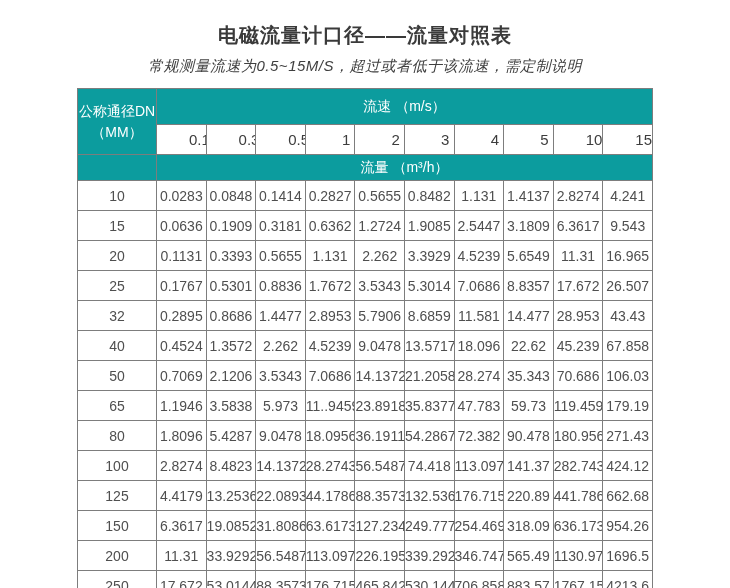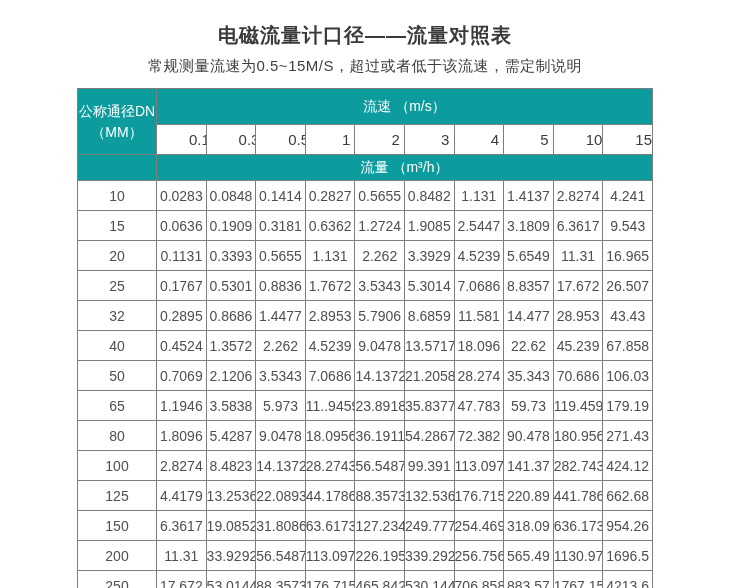--- a/index.html
+++ b/index.html
@@ -13,21 +13,21 @@
   html,body{margin:0;padding:0;}
   body{
     width:730px;height:588px;background:#ffffff;overflow:hidden;
     font-family:"Liberation Sans","DejaVu Sans",sans-serif;
   }
   .page-title{
     text-align:center;font-size:20px;font-weight:bold;color:var(--titletext);
     padding-top:22px;letter-spacing:1px;
   }
   .page-subtitle{
-    text-align:center;font-size:15px;color:#3f3f3f;margin-top:8px;letter-spacing:0.5px;
+    text-align:center;font-size:15px;color:#3f3f3f;margin-top:8px;letter-spacing:0.5px;font-style:italic;
   }
   table{
     border-collapse:collapse;table-layout:fixed;
     width:576px;margin:12px auto 0 auto;
   }
   th,td{
     border:1px solid var(--border);
     text-align:center;vertical-align:middle;
     padding:0;overflow:hidden;white-space:nowrap;
   }
@@ -210,21 +210,21 @@
         <td>180.956</td>
         <td>271.43</td>
       </tr>
       <tr>
         <td>100</td>
         <td>2.8274</td>
         <td>8.4823</td>
         <td>14.1372</td>
         <td>28.2743</td>
         <td>56.5487</td>
-        <td>99.391</td>
+        <td>74.418</td>
         <td>113.097</td>
         <td>141.37</td>
         <td>282.743</td>
         <td>424.12</td>
       </tr>
       <tr>
         <td>125</td>
         <td>4.4179</td>
         <td>13.2536</td>
         <td>22.0893</td>
@@ -250,21 +250,21 @@
         <td>954.26</td>
       </tr>
       <tr>
         <td>200</td>
         <td>11.31</td>
         <td>33.9292</td>
         <td>56.5487</td>
         <td>113.097</td>
         <td>226.195</td>
         <td>339.292</td>
-        <td>256.756</td>
+        <td>346.747</td>
         <td>565.49</td>
         <td>1130.97</td>
         <td>1696.5</td>
       </tr>
       <tr>
         <td>250</td>
         <td>17.672</td>
         <td>53.0144</td>
         <td>88.3573</td>
         <td>176.715</td>

